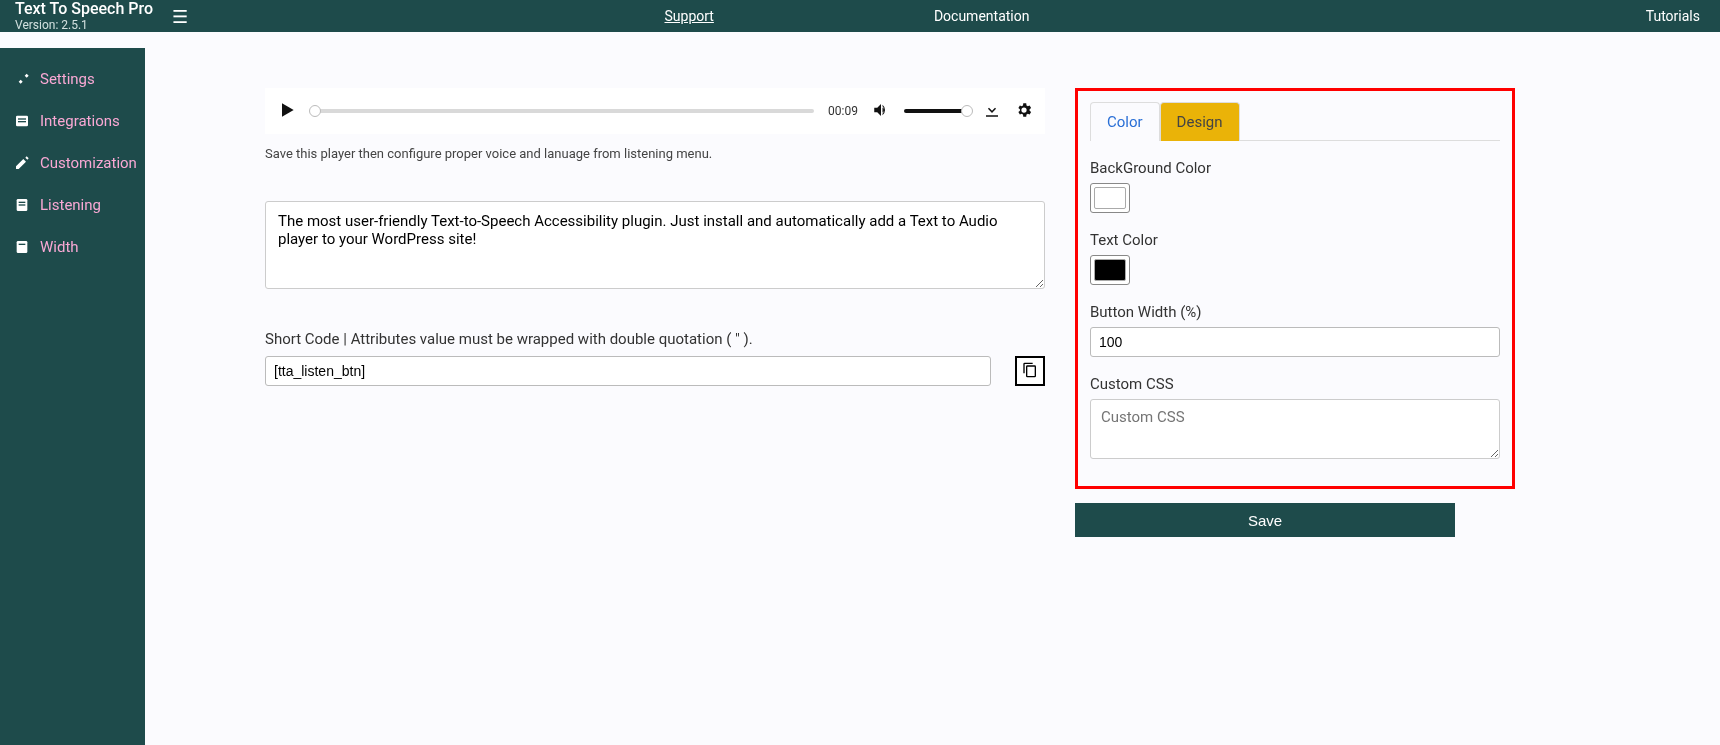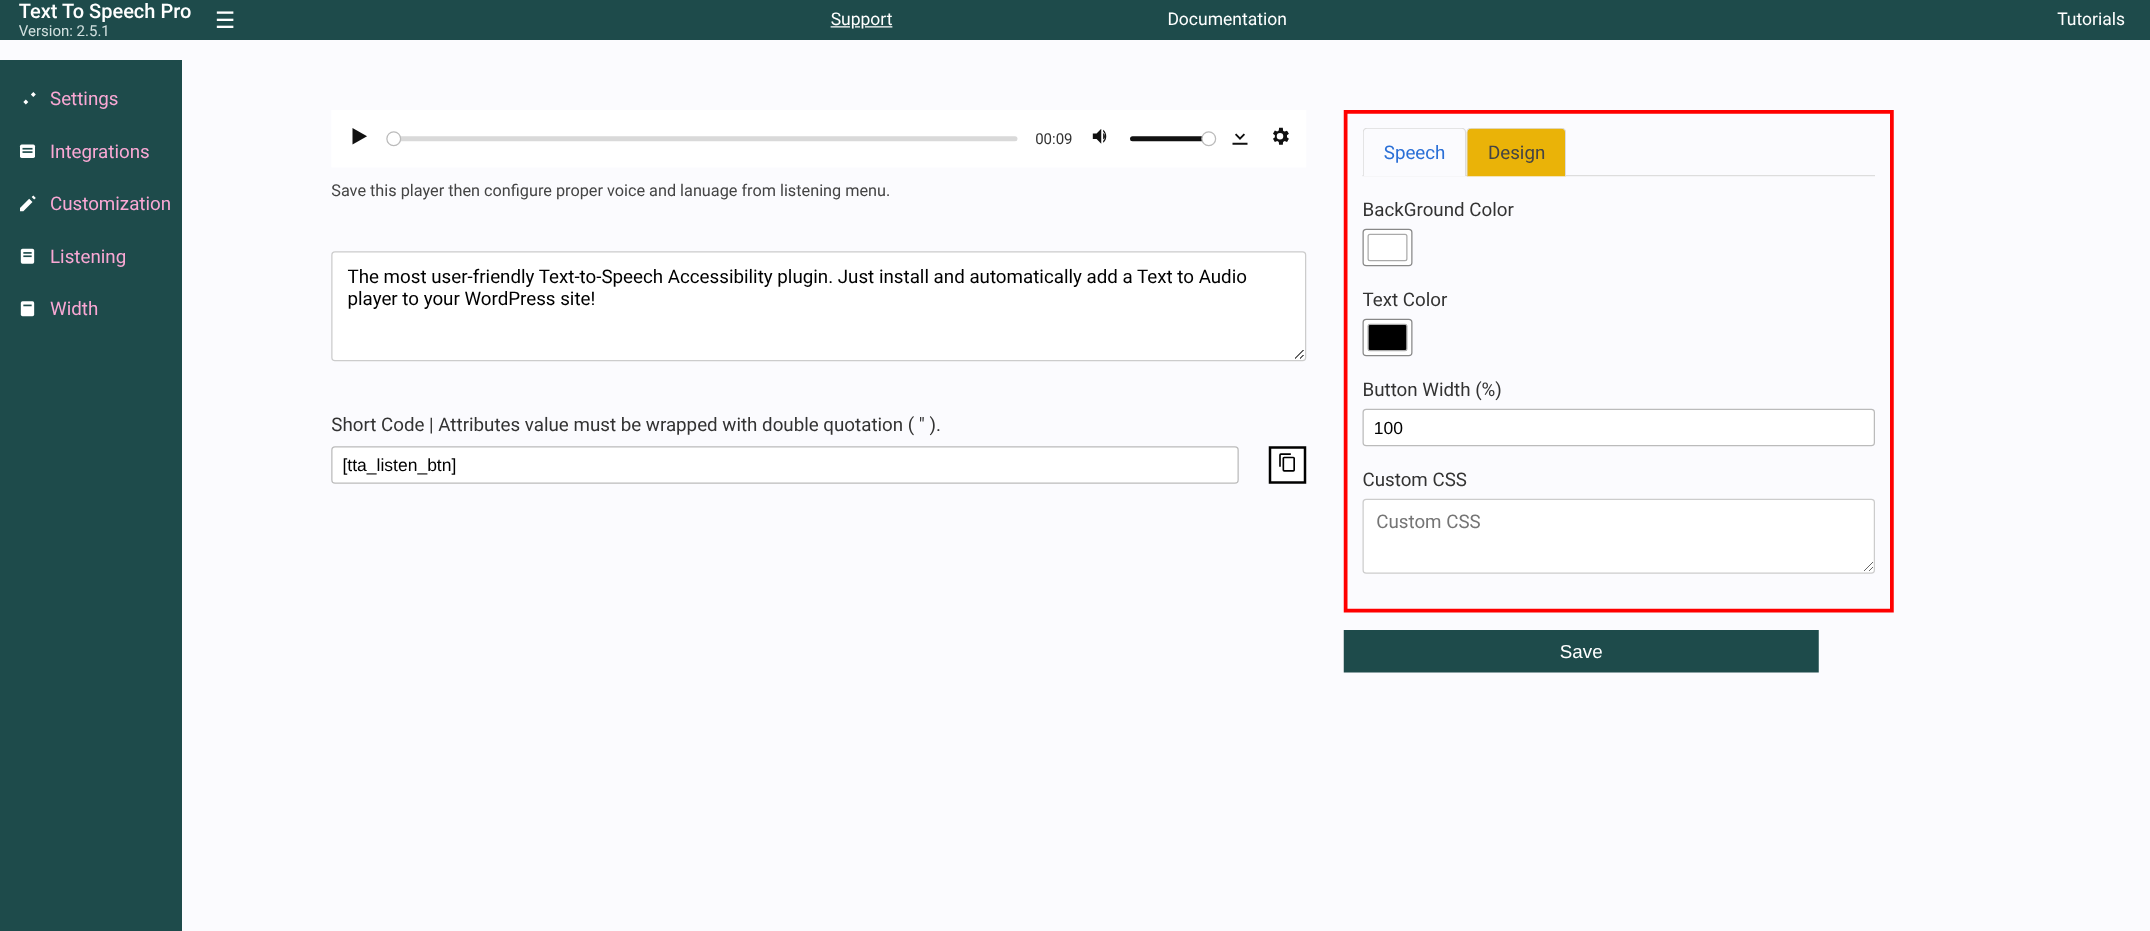--- a/index.html
+++ b/index.html
@@ -252,21 +252,21 @@
                 <path d="M16 1H4a2 2 0 0 0-2 2v14h2V3h12zm3 4H8a2 2 0 0 0-2 2v14a2 2 0 0 0 2 2h11a2 2 0 0 0 2-2V7a2 2 0 0 0-2-2zm0 16H8V7h11z"></path>
               </svg>
           </span>
         </div>
       </div>
     </div>
 
     <div class="right-col">
       <div class="panel-outline">
         <div class="tabs">
-          <div class="tab active">Speech</div>
+          <div class="tab active">Color</div>
           <div class="tab inactive">Design</div>
         </div>
 
         <div class="field-group">
           <span class="field-label">BackGround Color</span>
           <div class="color-swatch">
             <div class="inner" id="bg-inner" style="background: rgb(255, 255, 255);"></div>
           </div>
         </div>
 

